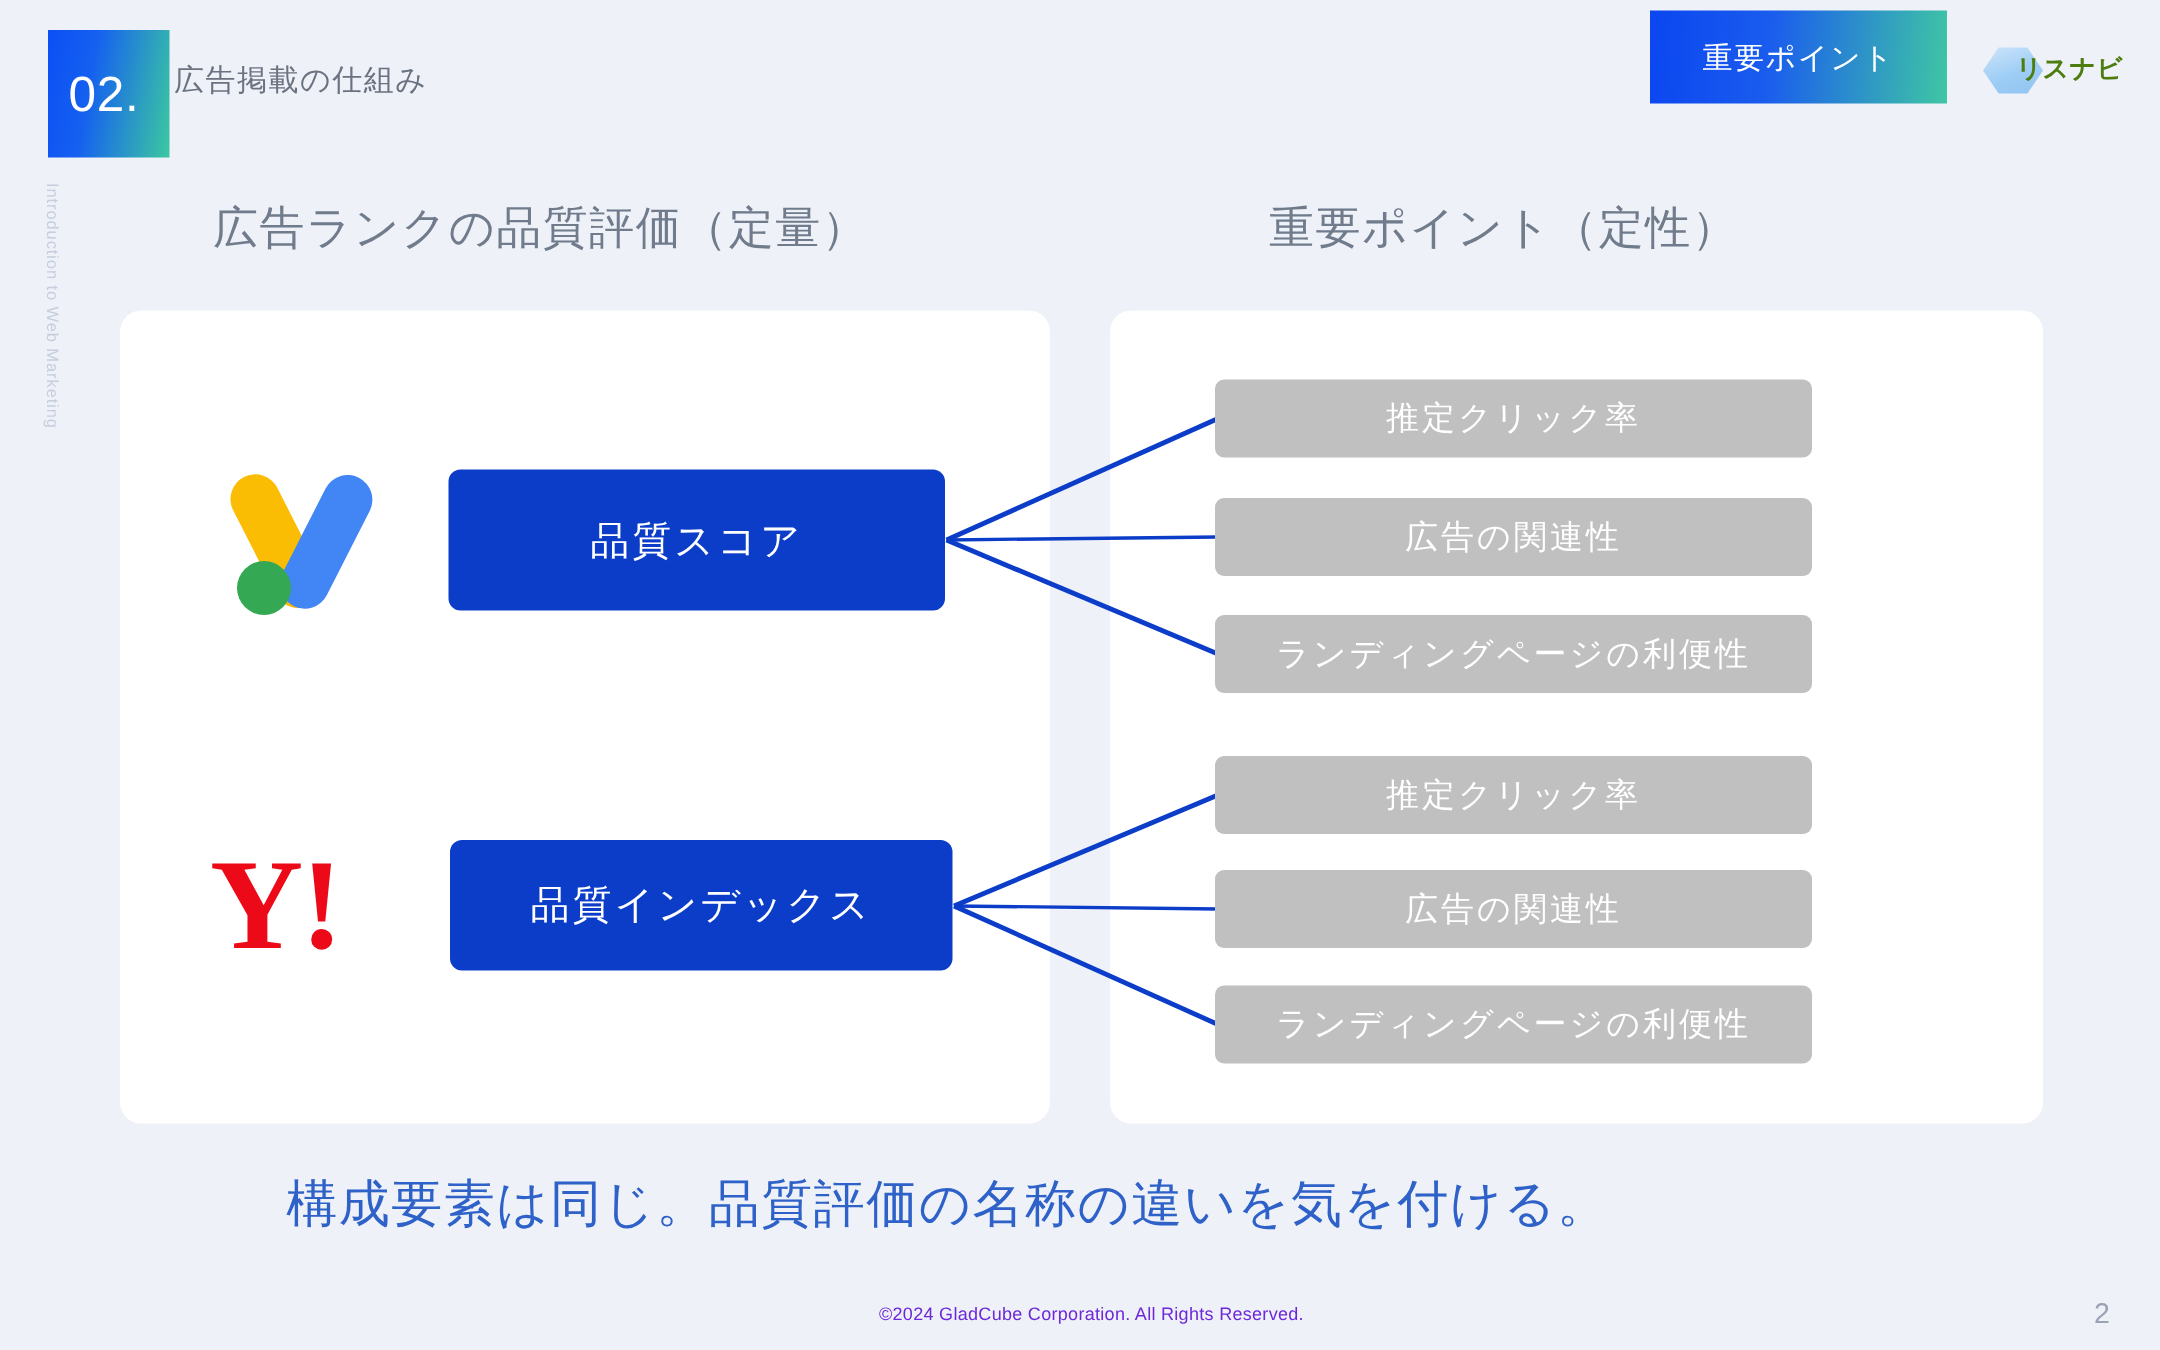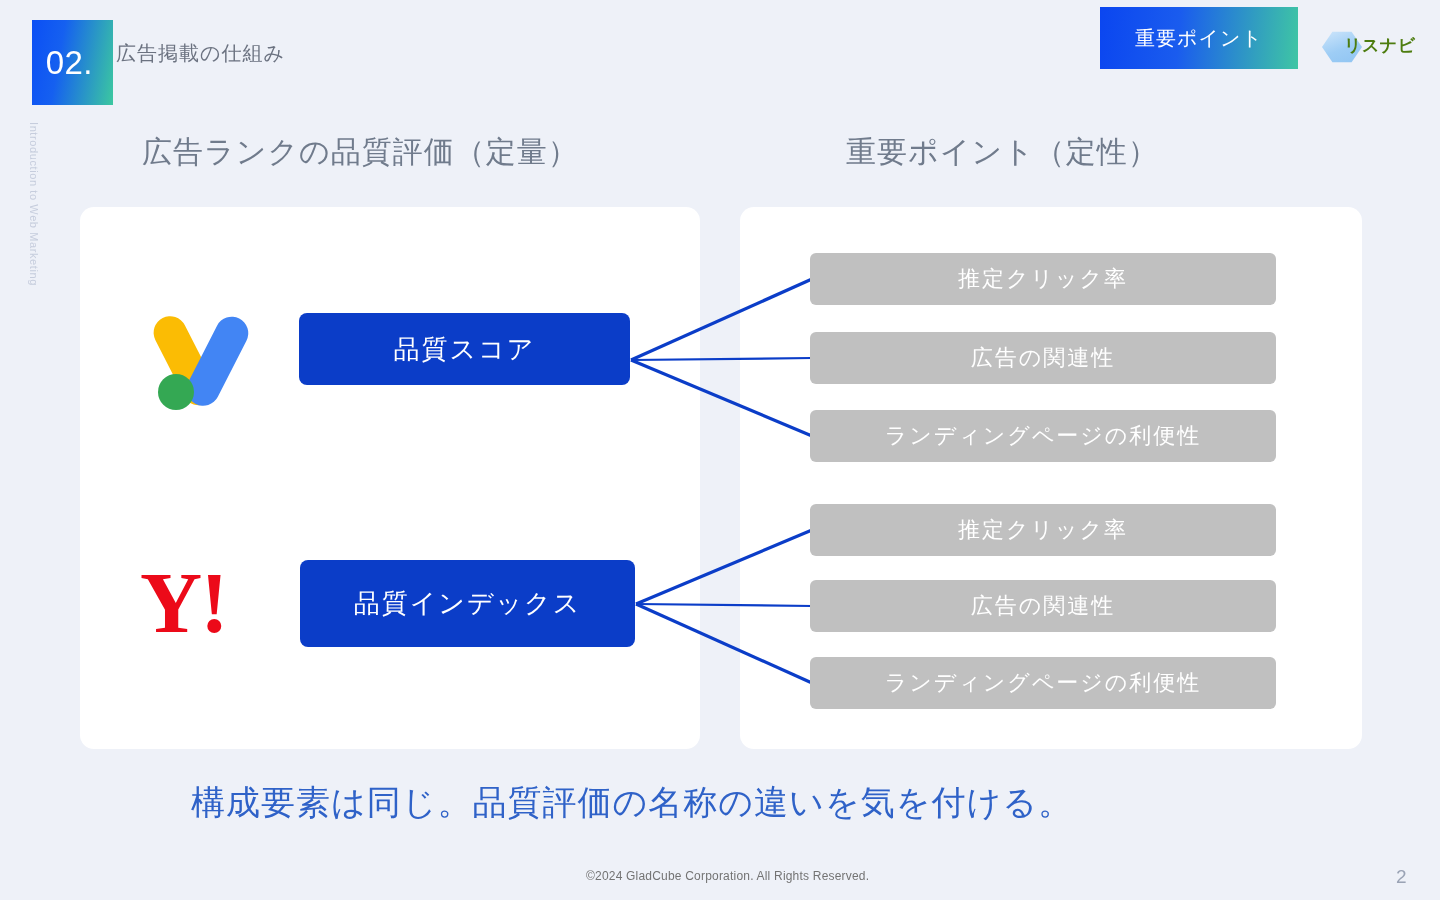--- a/index.html
+++ b/index.html
@@ -90,27 +90,27 @@
   .yahoo { left: 140px; top: 560px; width: 140px; height: 86px;
            color: #ec0a19; font-family: "Liberation Serif", "DejaVu Serif", serif;
            font-weight: 700; font-size: 86px; line-height: 86px; letter-spacing: -2px; }
 
   .blue-box {
     position: absolute;
     background: #0b3dc8; border-radius: 8px;
     display: flex; align-items: center; justify-content: center;
     color: #ffffff; font-size: 26px; letter-spacing: 2px;
   }
-  .blue-box.b1 { left: 299px; top: 313px; width: 331px; height: 72px; }
+  .blue-box.b1 { left: 299px; top: 313px; width: 331px; height: 94px; }
   .blue-box.b2 { left: 300px; top: 560px; width: 335px; height: 87px; }
 
   
   .gray-box {
     position: absolute; left: 810px;
-    width: 466px; height: 52px;
+    width: 398px; height: 52px;
     background: #c0c0c0; border-radius: 6px;
     display: flex; align-items: center; justify-content: center;
     color: #ffffff; font-size: 22px; letter-spacing: 2px;
   }
   .g1 { top: 253px; } .g2 { top: 332px; } .g3 { top: 410px; }
   .g4 { top: 504px; } .g5 { top: 580px; } .g6 { top: 657px; }
 
   
   svg.connectors {
     position: absolute; left: 0; top: 0; width: 1440px; height: 900px;
@@ -119,21 +119,21 @@
 
   
   .conclusion {
     position: absolute; left: 0; top: 780px; width: 1264px;
     text-align: center; font-size: 34px; color: #2f62c8; letter-spacing: 1px;
   }
 
   
   .copyright {
     position: absolute; left: 586px; top: 869px;
-    font-size: 12px; color: #737373; letter-spacing: .2px;
+    font-size: 12px; color: #6d28d9; letter-spacing: .2px;
   }
   .page-num {
     position: absolute; left: 1396px; top: 866px;
     font-size: 19px; color: #9aa3b5;
   }
 </style>
 </head>
 <body>
 
 <div id="slide">

